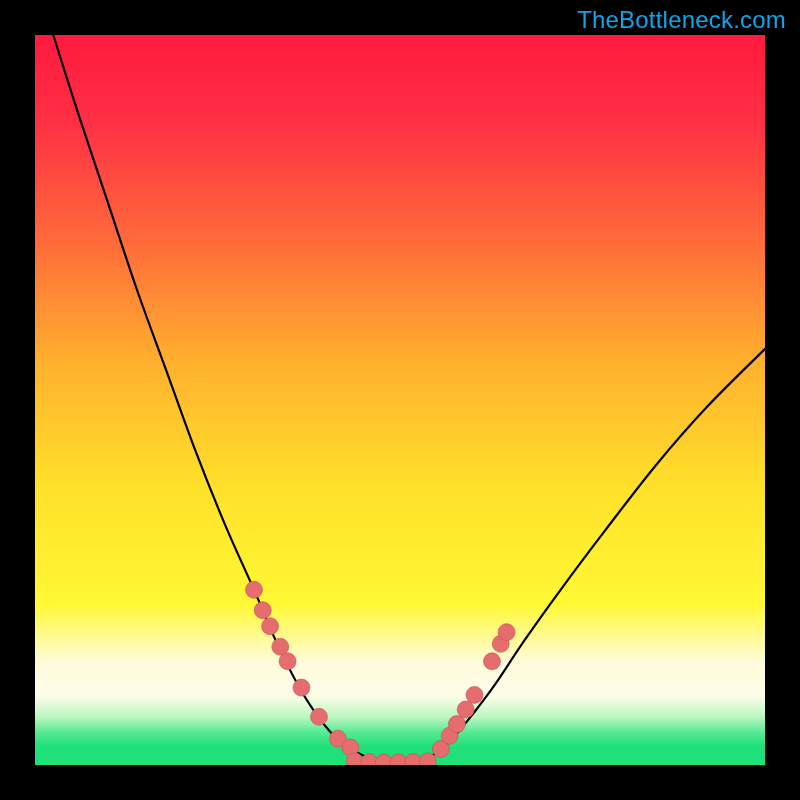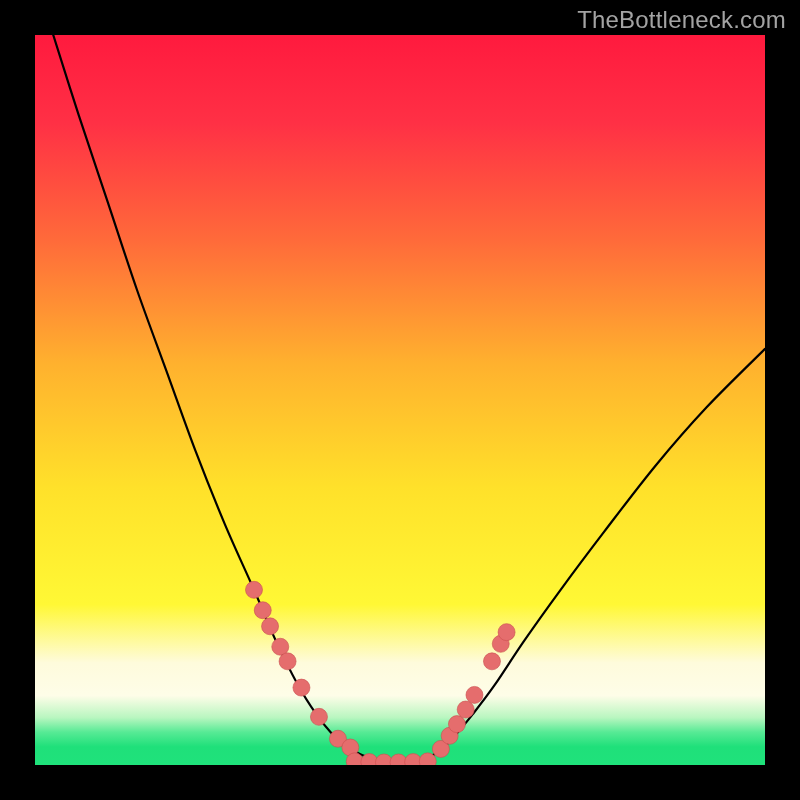--- a/index.html
+++ b/index.html
@@ -27,21 +27,21 @@
     overflow: hidden;
   }
   .gradient {
     position: absolute;
     left: 0; top: 0; right: 0; bottom: 0;
   }
   .watermark {
     position: absolute;
     top: 6px;
     right: 14px;
-    color: #a3a3a3;
+    color: #0ea5e9;
     font-size: 24px;
     font-weight: 500;
     letter-spacing: 0.2px;
   }
   svg.curves {
     position: absolute;
     left: 0; top: 0;
     width: 730px;
     height: 730px;
   }

